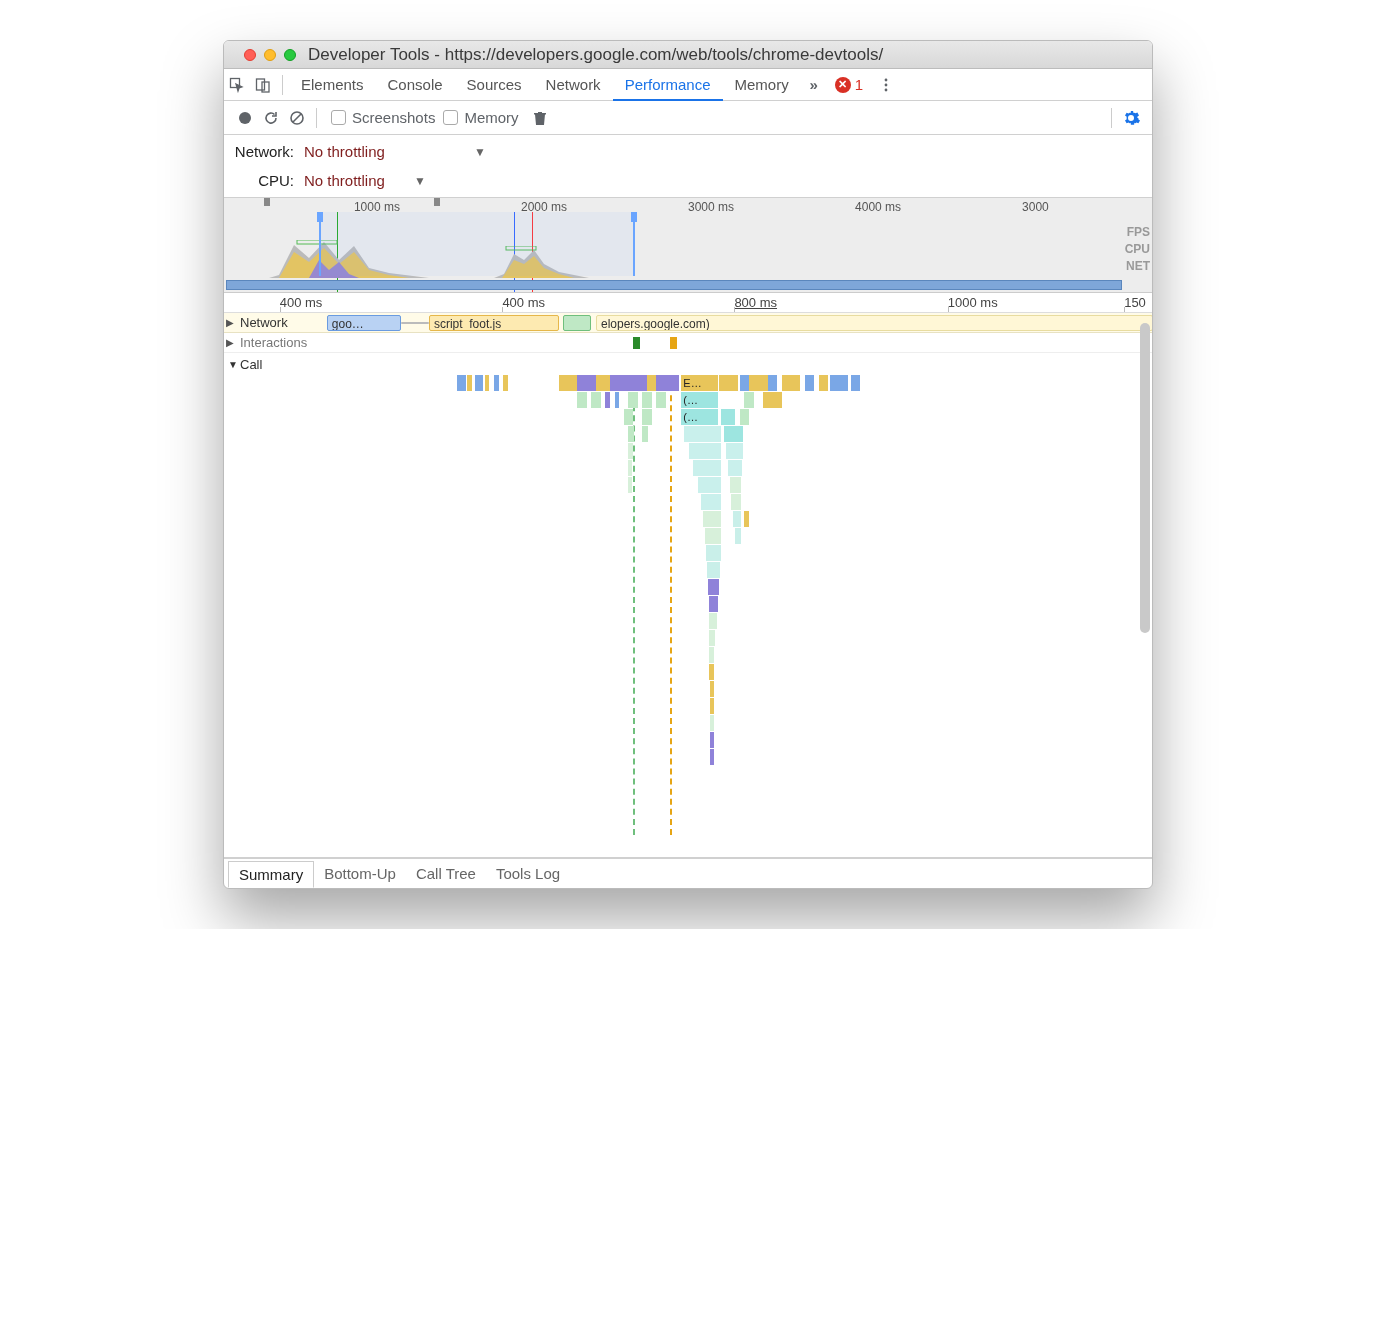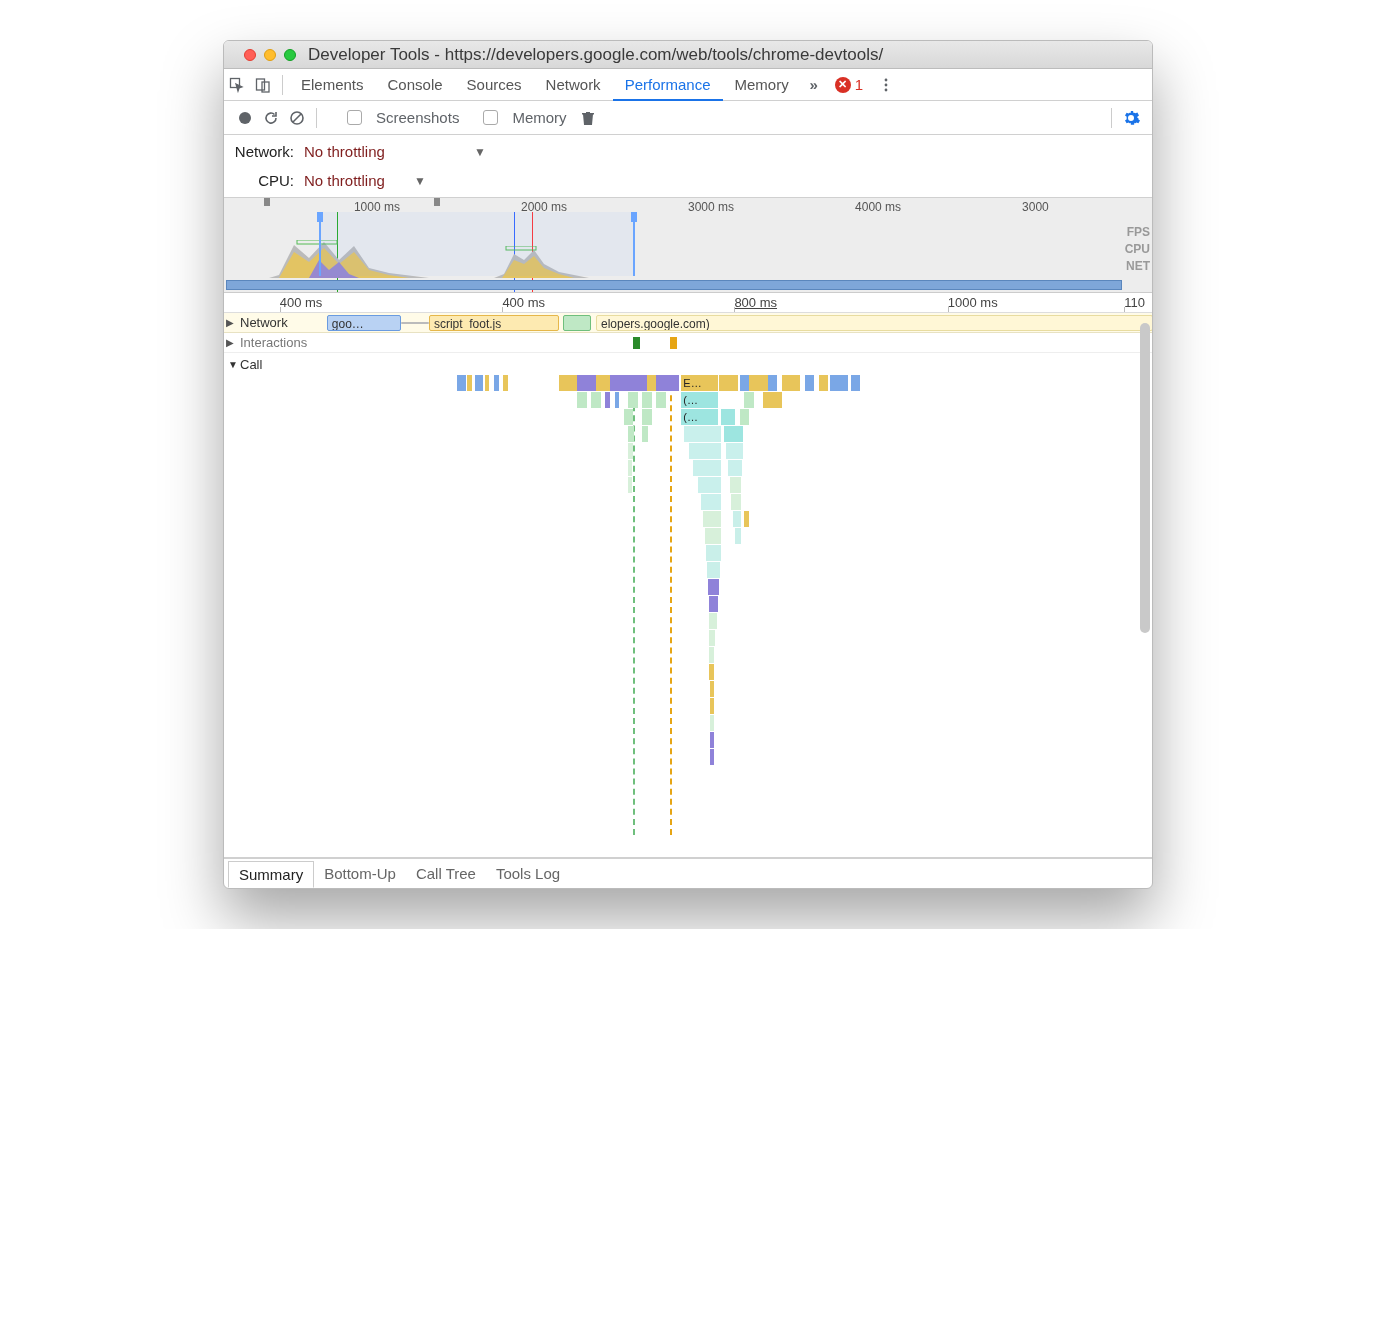--- a/index.html
+++ b/index.html
@@ -10,21 +10,21 @@
 .dot { width: 12px; height: 12px; border-radius: 50%; }
 .dot.r{background:#ff5f57;border:1px solid #e33e32;} .dot.y{background:#ffbd2e;border:1px solid #e09e12;} .dot.g{background:#28c940;border:1px solid #12a025;}
 .tabs { display: flex; align-items: center; height: 32px; border-bottom: 1px solid #d0d0d0; font-size: 15px; color: #555; }
 .tabs .icon, .toolbar .icon { display: inline-flex; align-items: center; justify-content: center; width: 26px; height: 26px; color: #5f6368; }
 .tabs .sep, .toolbar .sep { width: 1px; height: 20px; background: #ccc; margin: 0 6px; }
 .tab { padding: 0 12px; height: 32px; line-height: 32px; cursor: default; }
 .tab.active { color: #1a73e8; border-bottom: 2px solid #1a73e8; }
 .spacer { flex: 1; }
 .errbadge { display: inline-flex; align-items: center; justify-content: center; width: 16px; height: 16px; border-radius: 50%; background: #d93025; color: #fff; font-size: 11px; font-weight: bold; margin-right: 4px; }
 .toolbar { display: flex; align-items: center; height: 34px; padding: 0 8px; border-bottom: 1px solid #d0d0d0; color: #5f6368; font-size: 15px; }
-.toolbar .chk { display:flex; align-items:center; gap:14px; margin-left:24px; }
+.toolbar .chk { display:flex; align-items:center; gap:6px; margin-left:8px; }
 .chkbox { width:15px; height:15px; border:1px solid #aaa; border-radius:3px; background:#fff; }
 .gear { color:#1a73e8; }
 .throttle { display: flex; gap: 20px; flex-wrap: wrap; padding: 8px 10px; border-bottom: 1px solid #d0d0d0; font-size: 15px; color: #444; }
 .throttle .row { display: flex; align-items: center; gap: 10px; }
 .throttle .row.left { flex: 1; }
 .throttle .lbl { min-width: 60px; text-align: right; color:#222; }
 .throttle .val { color:#7f1d1d; min-width: 100px; }
 .tri { color:#666; font-size:12px; }
 .overview { position: relative; height: 95px; background: #ededed; border-bottom: 1px solid #ccc; font-size: 12px; color: #555; }
 .ov-ticks { position:absolute; top:2px; left:0; right:0; height:14px; }
@@ -206,21 +206,21 @@
 
   <div class="ruler" id="detail-ruler">
       <span style="left: 6%;">400 ms</span>
       <div class="tk" style="left: 6%;"></div>
       <span style="left: 30%;">400 ms</span>
       <div class="tk" style="left: 30%;"></div>
       <span style="left: 55%; text-decoration: underline;">800 ms</span>
       <div class="tk" style="left: 55%;"></div>
       <span style="left: 78%;">1000 ms</span>
       <div class="tk" style="left: 78%;"></div>
-      <span style="left: 97%;">110</span>
+      <span style="left: 97%;">150</span>
       <div class="tk" style="left: 97%;"></div>
     </div>
 
   <div class="tracks">
 
     <div class="network-lane">
       <span class="il-expander" style="left:2px;">▶</span>
       <span style="position:absolute;left:16px;top:2px;">Network</span>
       <div id="network-chips">
           <div class="nl-chip" style="left: calc(3% + 75px); width: 8%; background: rgb(185, 210, 243); border: 1px solid rgb(106, 155, 224);">goo…</div>

